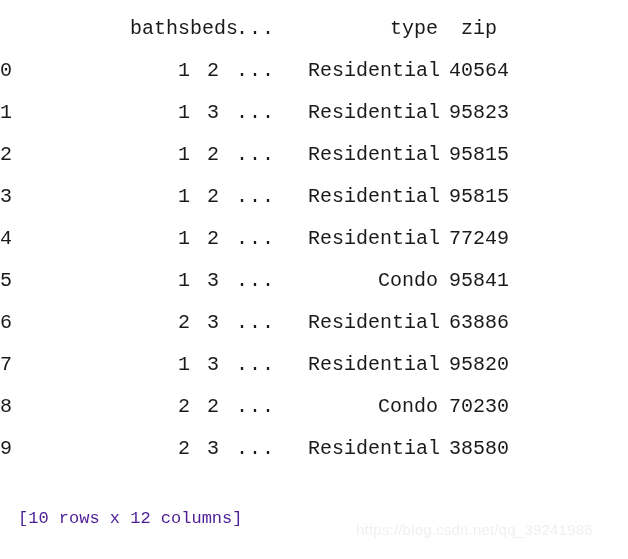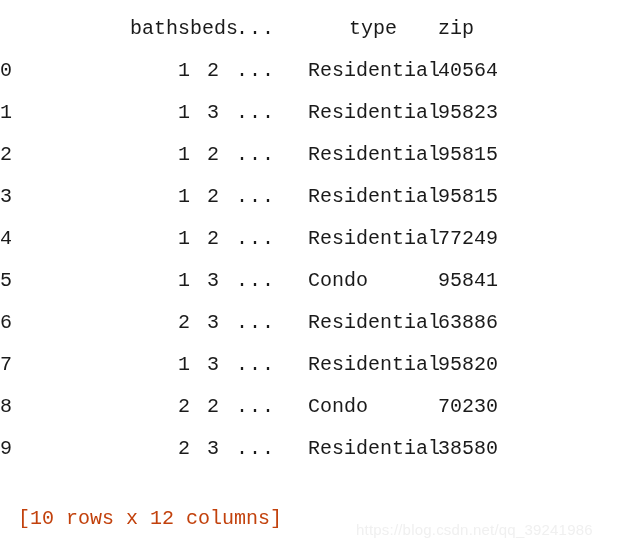--- a/index.html
+++ b/index.html
@@ -52,39 +52,39 @@
   col.c-baths { width: 72px; }
   col.c-beds  { width: 46px; }
   col.c-ell   { width: 72px; }
   col.c-type  { width: 130px; }
   col.c-zip   { width: 82px; }
 
   .cell-index   { text-align: left;  padding-left: 18px; }
   .cell-baths   { text-align: right; }
   .cell-beds    { text-align: center; }
   .cell-ell     { text-align: left;  padding-left: 14px; letter-spacing: 1px; }
-  .cell-type    { }
-  .cell-zip     { text-align: left; }
+  .cell-type    { text-align: right; }
+  .cell-zip     { text-align: center; }
 
   thead .cell-index { color: #1a1a1a; }
 
   
   thead tr { height: 36px; }
   thead th { line-height: 36px; height: 36px; }
 
   
   .df-spacer {
     height: 36px;
   }
 
   .df-footer {
     font-family: "Liberation Mono", "DejaVu Sans Mono", monospace;
-    font-size: 20px;
+    font-size: 17px;
     line-height: 26px;
-    color: #c2410c;
+    color: #4c1d95;
     padding-left: 18px;
     white-space: pre;
   }
 
   .watermark {
     position: absolute;
     left: 356px;
     top: 521px;
     font-family: "Liberation Sans", sans-serif;
     font-size: 15px;

